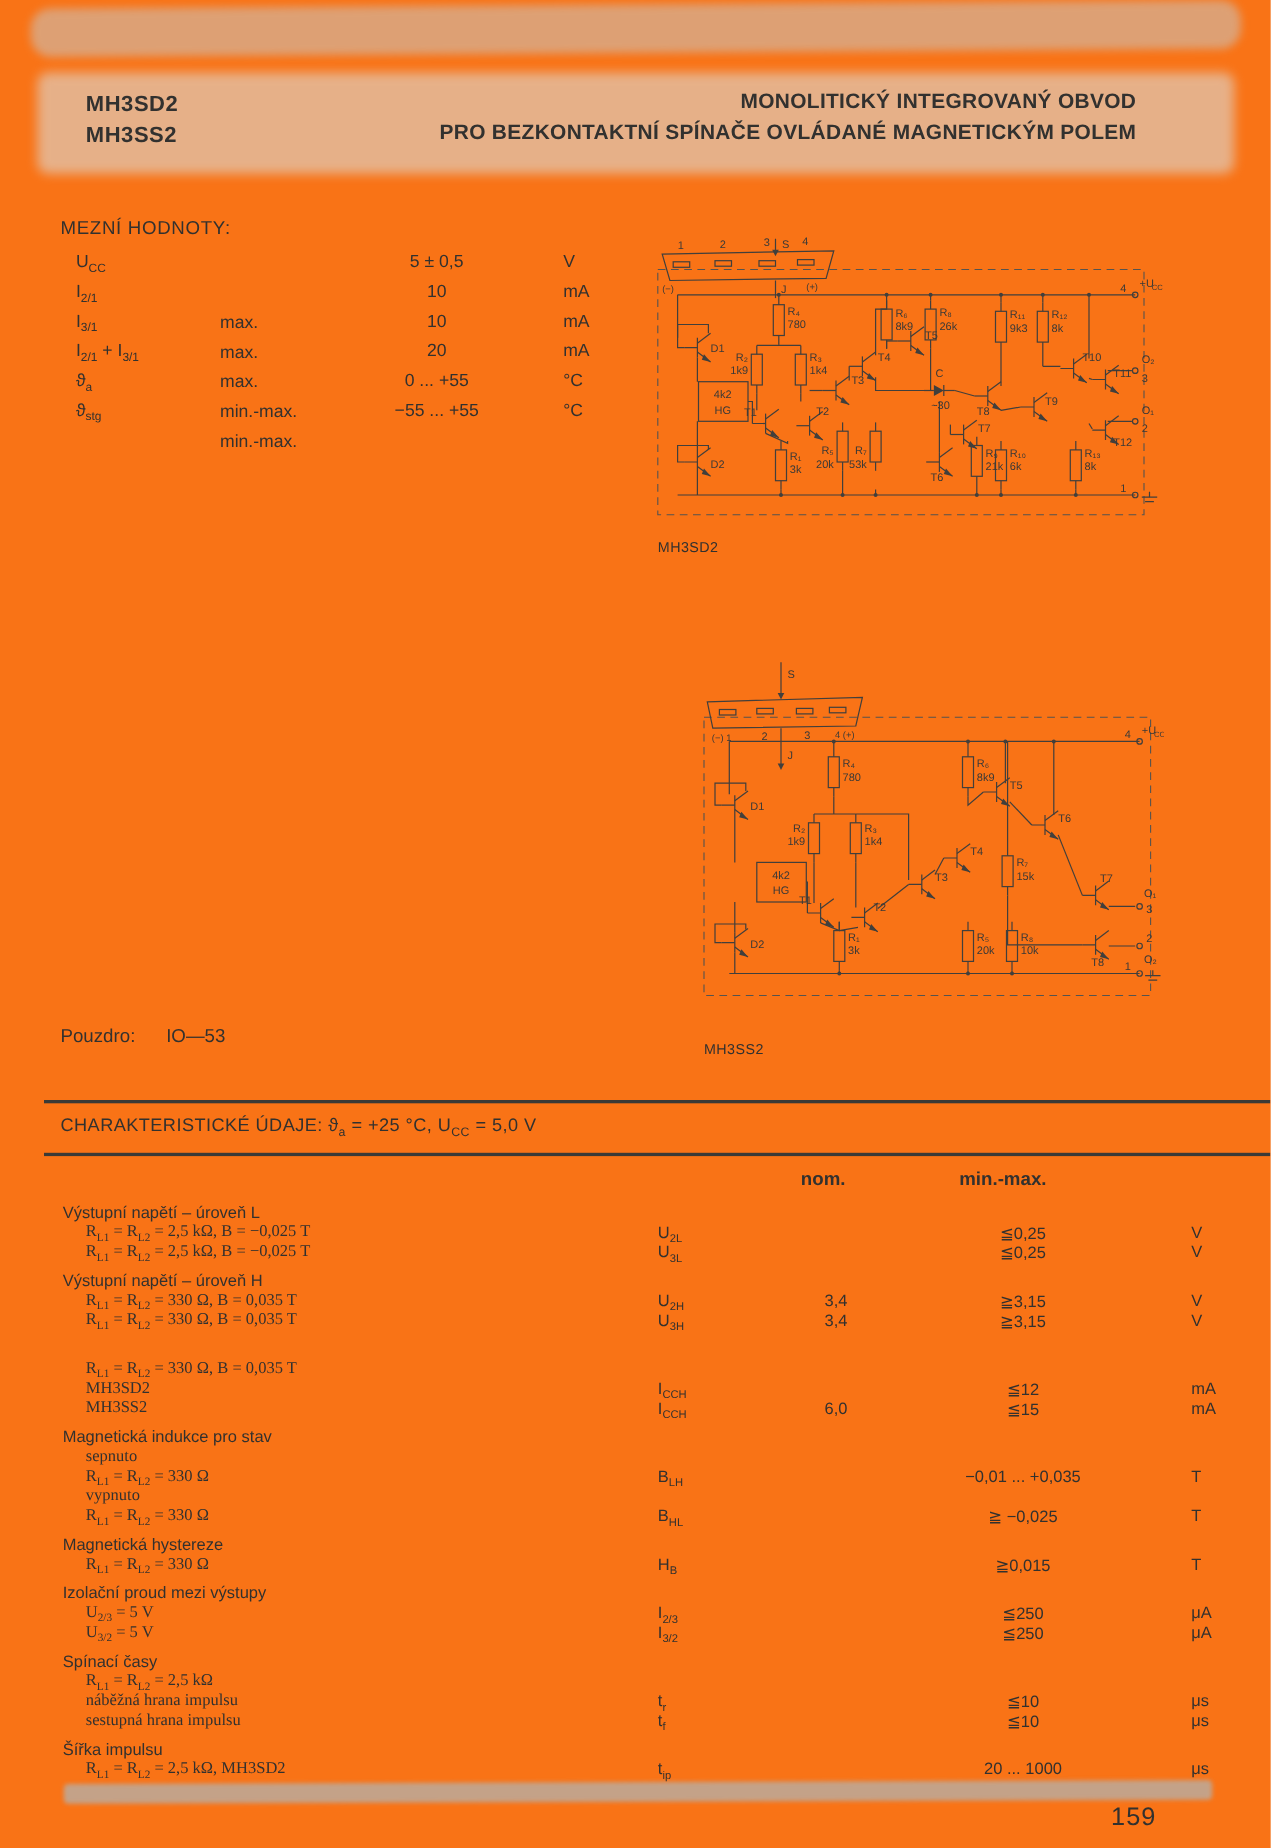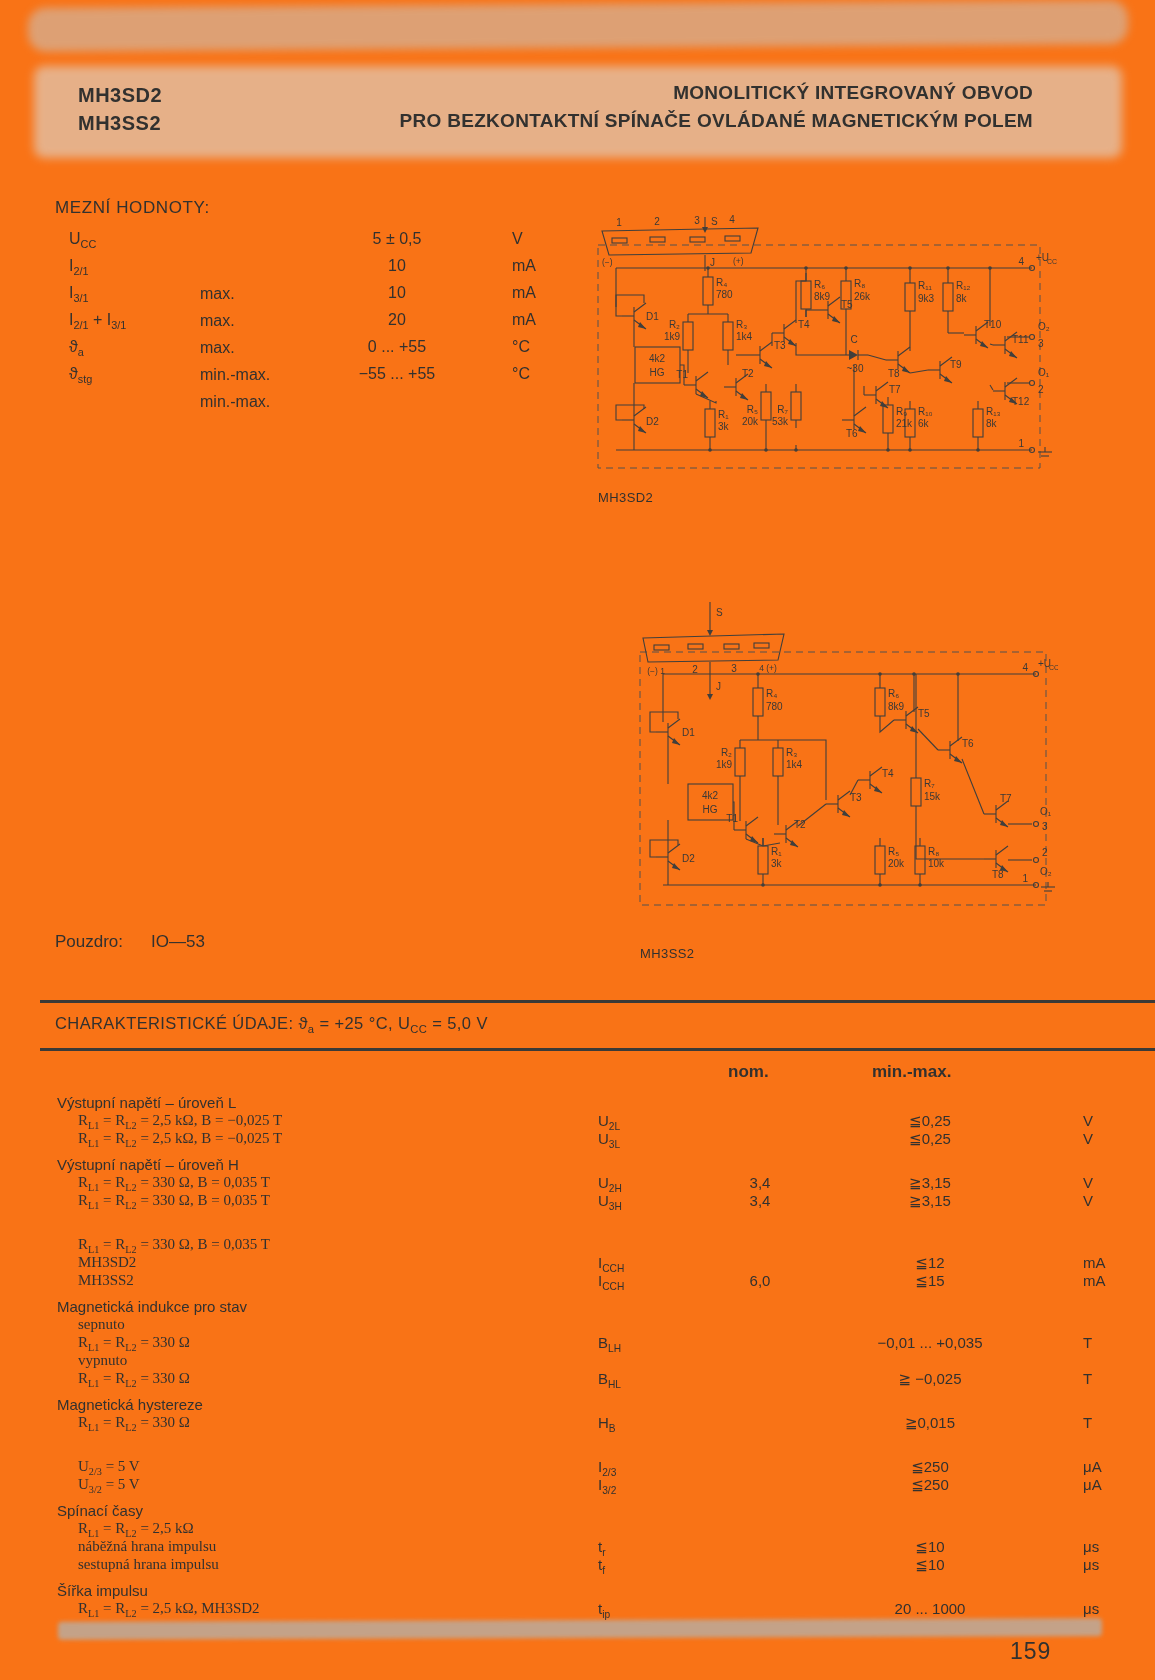--- a/index.html
+++ b/index.html
@@ -520,20 +520,23 @@
   <div class="cl" style="top:1396px">
       <span class="c-t">Magnetická hystereze</span>
     </div>
   <div class="cl" style="top:1414px">
     <span class="c-r">R<sub>L1</sub> = R<sub>L2</sub> = 330 Ω</span>
     <span class="c-sym">H<sub>B</sub></span>
     <span class="c-nom"></span>
     <span class="c-mm">≧0,015</span>
     <span class="c-unit">T</span>
   </div>
+  <div class="cl" style="top:1440px">
+      <span class="c-t">Izolační proud mezi výstupy</span>
+    </div>
   <div class="cl" style="top:1458px">
     <span class="c-r">U<sub>2/3</sub> = 5 V</span>
     <span class="c-sym">I<sub>2/3</sub></span>
     <span class="c-nom"></span>
     <span class="c-mm">≦250</span>
     <span class="c-unit">μA</span>
   </div>
   <div class="cl" style="top:1476px">
     <span class="c-r">U<sub>3/2</sub> = 5 V</span>
     <span class="c-sym">I<sub>3/2</sub></span>

